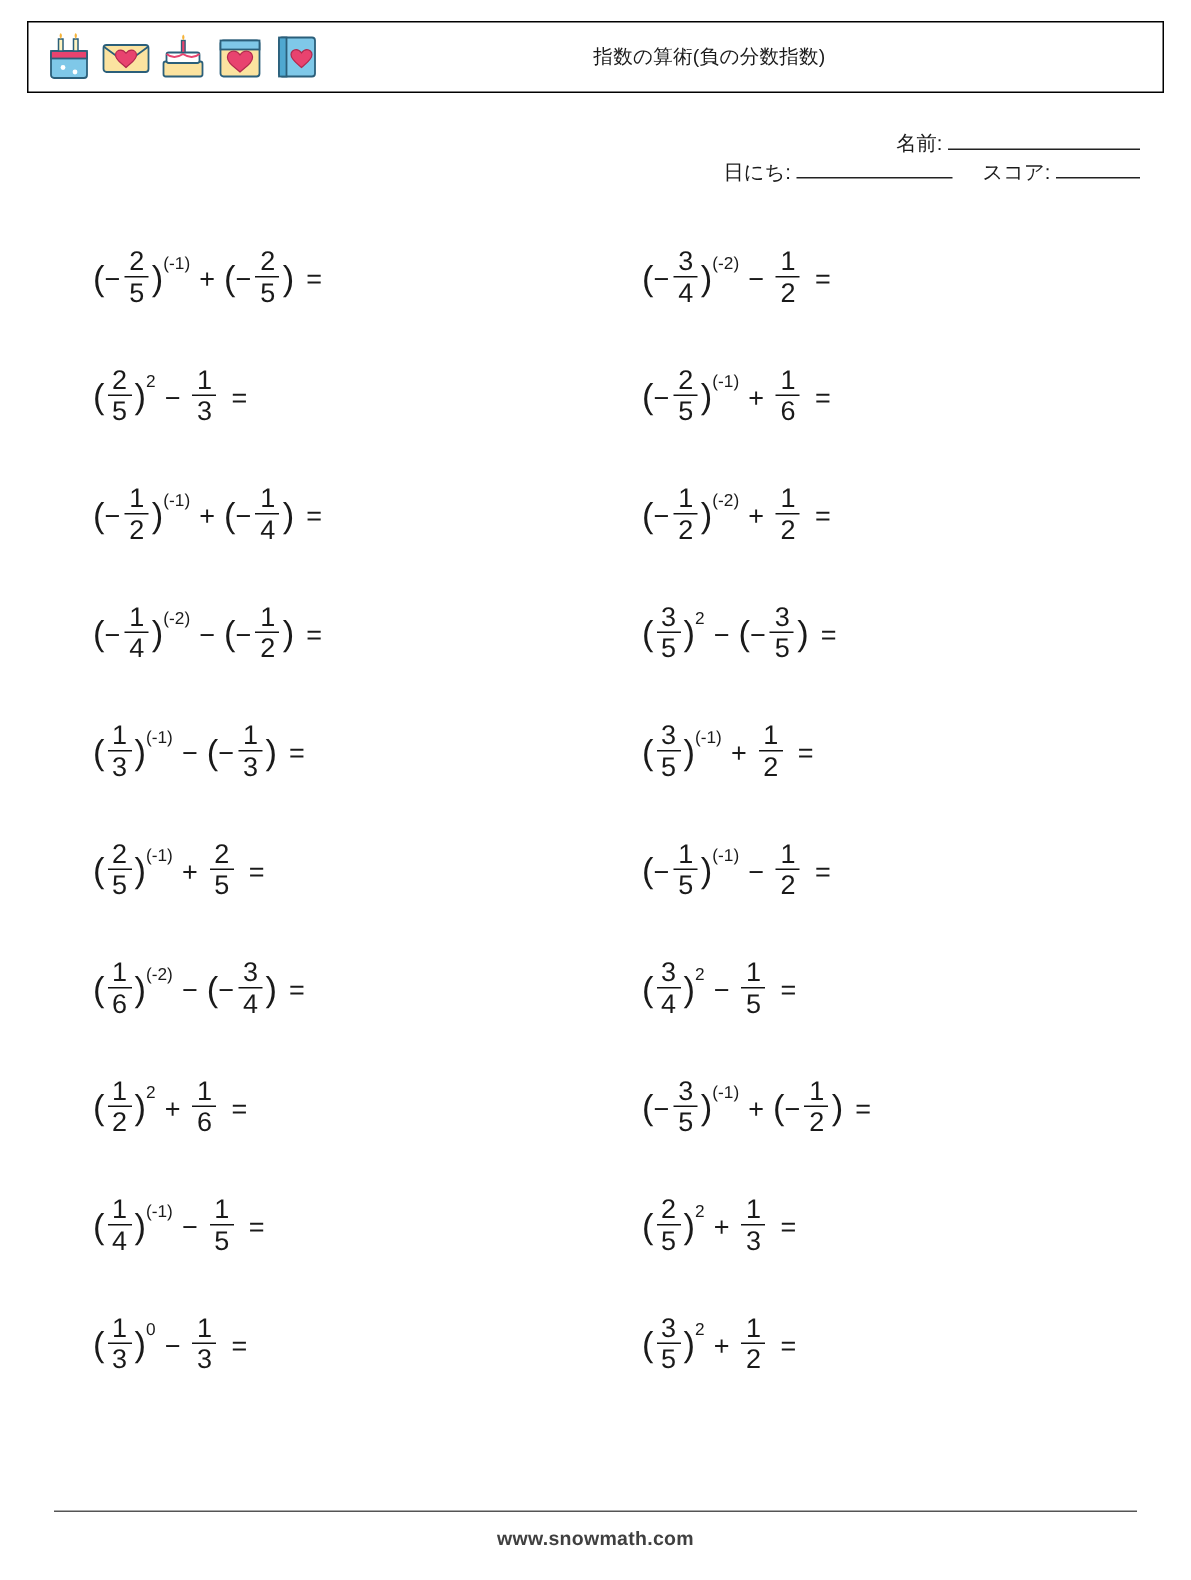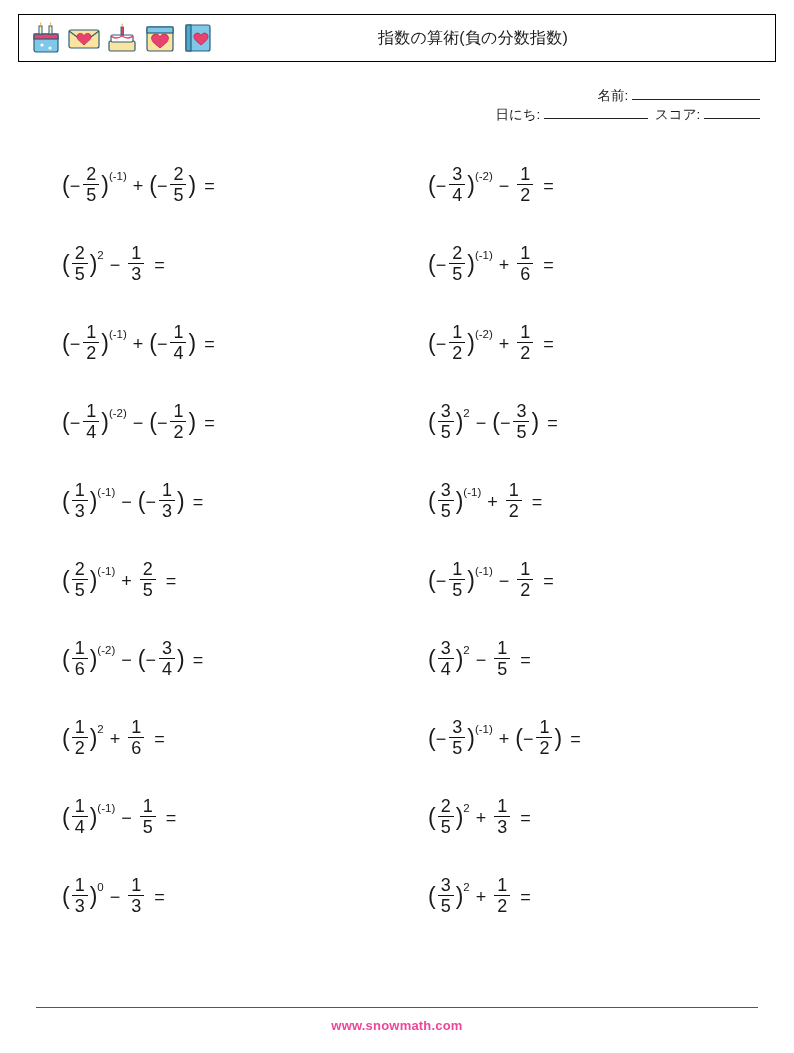--- a/index.html
+++ b/index.html
@@ -40,39 +40,39 @@
   .ic {
     width: 34px;
     height: 34px;
     position: relative;
     display: inline-block;
   }
   .ic svg { display: block; }
   .title-wrap {
     flex: 1;
     text-align: center;
-    font-size: 16px;
+    font-size: 13px;
     letter-spacing: .2px;
     padding-right: 40px;
   }
 
   
   .meta-row {
     display: flex;
     align-items: flex-end;
     margin-top: 24px;
     font-size: 13.5px;
     padding: 0 16px 0 18px;
     flex-direction: column;
   }
   .meta-left { flex: 0 0 auto; }
   .meta-right {
     margin-left: auto;
     display: flex;
-    gap: 7px;
+    gap: 20px;
   }
   .blank {
     display: inline-block;
     border-bottom: 1px solid #222;
     height: 13px;
   }
   .b-name  { width: 128px; }
   .b-date  { width: 104px; }
   .b-score { width: 56px; }
 
@@ -143,21 +143,21 @@
     text-align: center;
   }
   .footer hr {
     border: none;
     border-top: 1px solid #555;
     margin: 0 0 10px 0;
   }
   .footer .url {
     font-size: 13px;
     font-weight: bold;
-    color: #ec4899;
+    color: #404040;
     letter-spacing: .2px;
   }
 </style>
 </head>
 <body>
 
 <div class="page">
 
   <div class="header-box">
     <div class="icon-strip">

